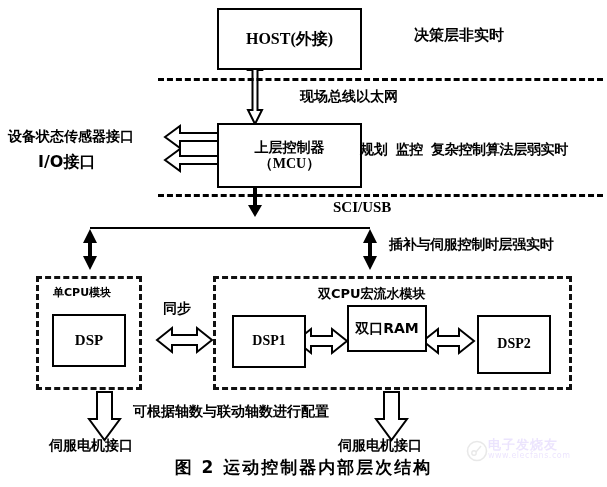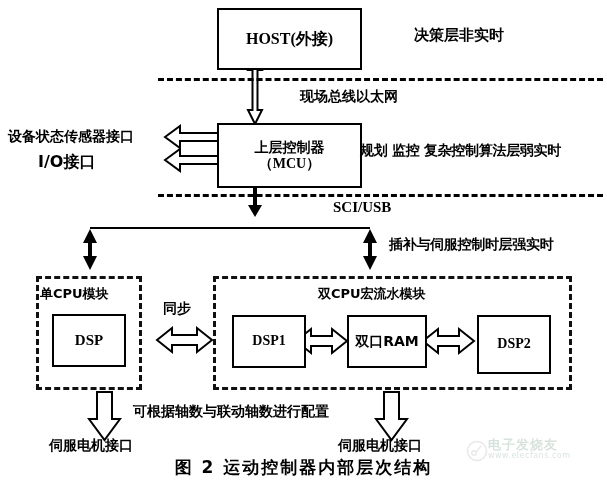--- a/index.html
+++ b/index.html
@@ -61,21 +61,21 @@
     width: 100%;
     text-align: center;
     font-family: "DejaVu Sans", "Liberation Sans", sans-serif;
     font-weight: bold;
     letter-spacing: 2px;
   }
   .watermark {
     position: absolute;
     opacity: 0.16;
     font-family: "DejaVu Sans", sans-serif;
-    color: #14532d;
+    color: #8b5cf6;
     line-height: 1.1;
   }
   .wm-url { font-size: 8px; letter-spacing: 0.5px; }
   .wm-cn { font-size: 13px; font-weight: bold; letter-spacing: 1px; }
 </style>
 </head>
 <body>
 
 <div id="stage">
 
@@ -132,46 +132,46 @@
   <div class="box" style="left:217px; top:123px; width:145px; height:65px; flex-direction:column; font-size:15px;">
     <span class="cn" style="font-size:14px;">上层控制器</span>
     <span class="en" style="font-size:14px;">（MCU）</span>
   </div>
 
   <div class="box en" style="left:217px; top:8px; width:145px; height:62px; font-size:16px;">
     <span>HOST(外接)</span>
   </div>
 
   <div class="modframe" style="left:36px; top:276px; width:106px; height:114px;"></div>
-  <div class="lbl cn" style="left:40px; top:286px; font-size:13px;">单CPU模块</div>
+  <div class="lbl cn" style="left:53px; top:286px; font-size:11px;">单CPU模块</div>
   <div class="box en" style="left:52px; top:314px; width:74px; height:53px; font-size:15px;">
     <span>DSP</span>
   </div>
 
   <div class="modframe" style="left:213px; top:276px; width:359px; height:114px;"></div>
   <div class="lbl cn" style="left:318px; top:286px; font-size:13px;">双CPU宏流水模块</div>
 
   <div class="box en" style="left:232px; top:315px; width:74px; height:53px; font-size:14px;">
     <span>DSP1</span>
   </div>
-  <div class="box" style="left:347px; top:315px; width:80px; height:53px;">
+  <div class="box" style="left:347px; top:305px; width:80px; height:47px;">
     <span class="cn" style="font-size:14px;">双口RAM</span>
   </div>
   <div class="box en" style="left:477px; top:315px; width:74px; height:59px; font-size:14px;">
     <span>DSP2</span>
   </div>
 
   <div class="lbl cn" style="left:414px; top:26px; font-size:15px;">决策层非实时</div>
 
   <div class="lbl cn" style="left:300px; top:88px; font-size:14px;">现场总线以太网</div>
 
   <div class="lbl cn" style="left:8px; top:128px; font-size:14px;">设备状态传感器接口</div>
   <div class="lbl cn" style="left:38px; top:152px; font-size:16px;">I/O接口</div>
 
-  <div class="lbl cn" style="left:360px; top:142px; font-size:14px; letter-spacing:-0.3px;">规划 监控 复杂控制算法层弱实时</div>
+  <div class="lbl cn" style="left:360px; top:142px; font-size:14px; letter-spacing:-0.3px;font-family:Liberation Mono, monospace;">规划 监控 复杂控制算法层弱实时</div>
 
   <div class="lbl en" style="left:333px; top:198px; font-size:15px;">SCI/USB</div>
 
   <div class="lbl cn" style="left:389px; top:236px; font-size:14px; letter-spacing:-0.3px;">插补与伺服控制时层强实时</div>
 
   <div class="lbl cn" style="left:163px; top:300px; font-size:14px;">同步</div>
 
   <div class="lbl cn" style="left:133px; top:403px; font-size:14px;">可根据轴数与联动轴数进行配置</div>
 
   <div class="lbl cn" style="left:49px; top:437px; font-size:14px;">伺服电机接口</div>

